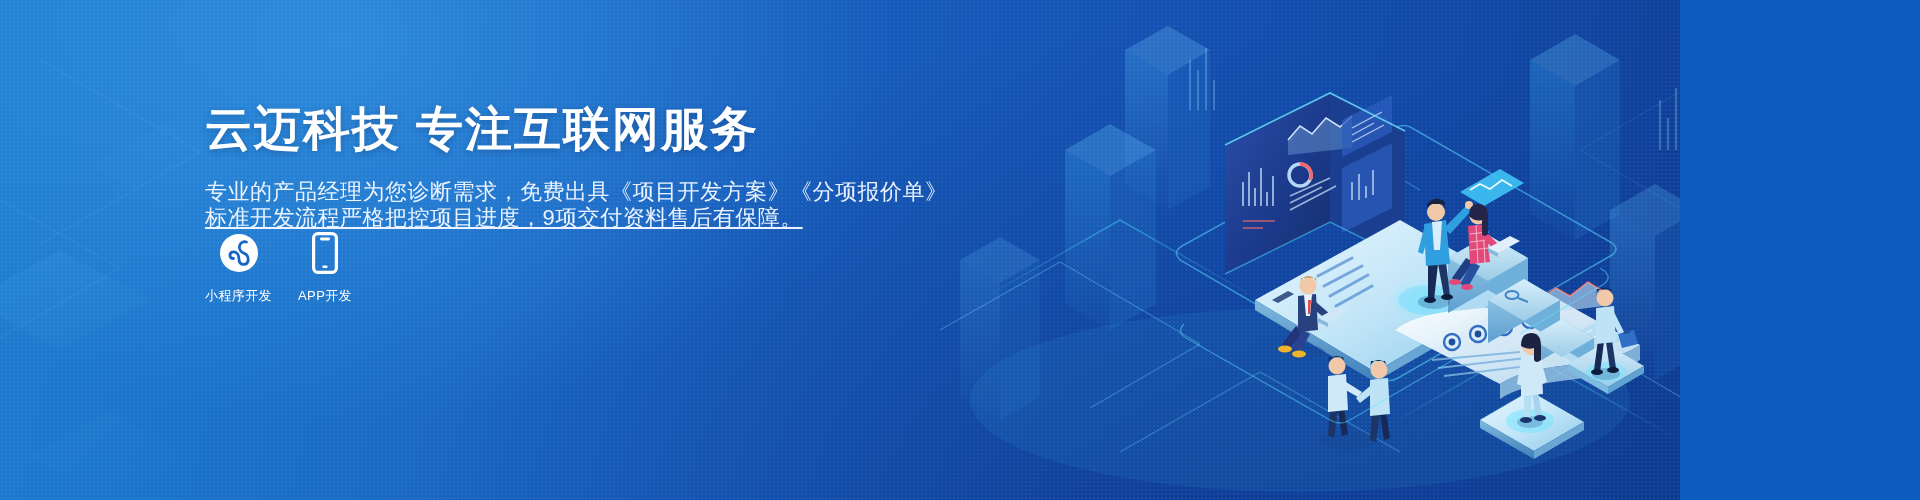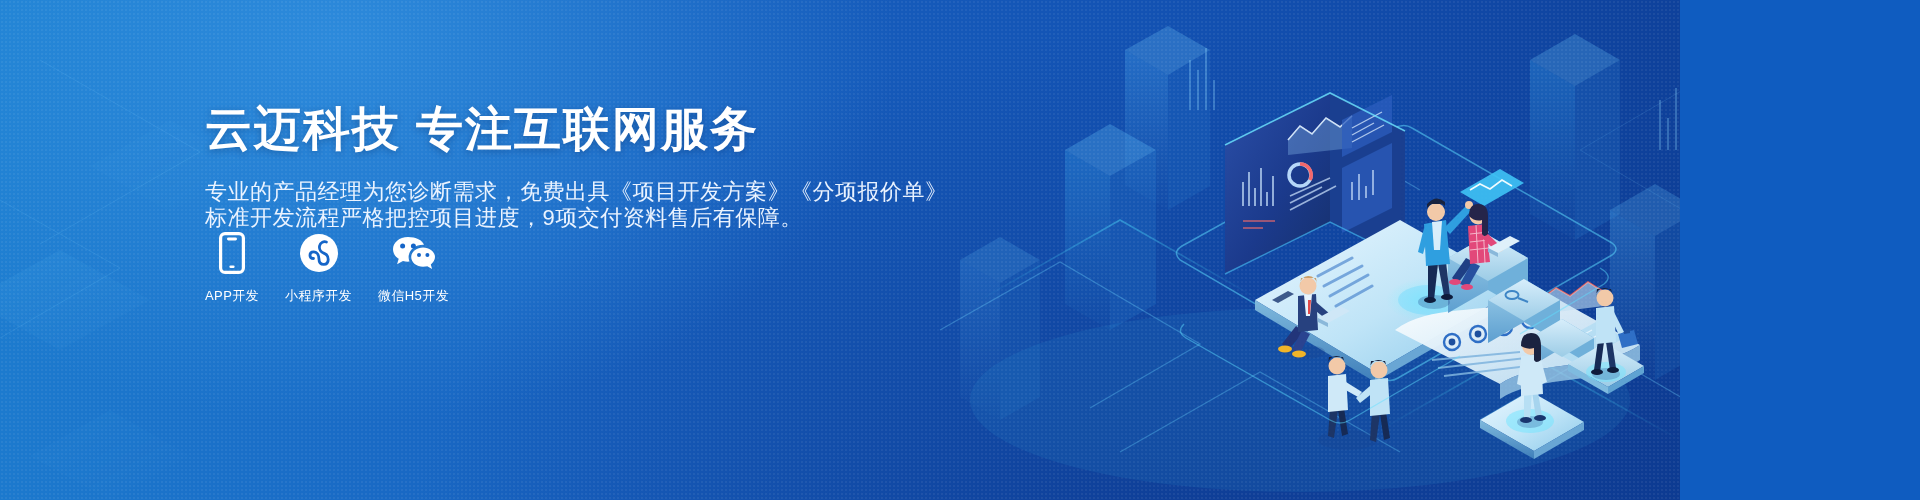--- a/index.html
+++ b/index.html
@@ -32,21 +32,21 @@
     font-size:47px;line-height:60px;font-weight:bold;color:#ffffff;
     letter-spacing:2px;white-space:nowrap;
     text-shadow:0 2px 7px rgba(3,30,80,.30);
   }
   .sub{
     position:absolute;left:205px;
     font-size:22px;line-height:32px;color:#eaf3ff;white-space:nowrap;
     letter-spacing:.5px;font-weight:400;
   }
   .sub1{top:154px;}
-  .sub2{top:180px;}
+  .sub2{top:180px;text-decoration:underline;}
 
   .iconrow{position:absolute;left:205px;top:232px;display:flex;align-items:flex-start;}
   .iconcell{
     display:flex;flex-direction:column;align-items:center;
     width:auto;margin-right:26px;
   }
   .iconcell:last-child{margin-right:0;}
   .ico{
     height:42px;display:flex;align-items:center;justify-content:center;
     margin-bottom:13px;
@@ -467,58 +467,39 @@
     <h1 class="headline">云迈科技 专注互联网服务</h1>
 
     <p class="sub sub1">专业的产品经理为您诊断需求，免费出具《项目开发方案》《分项报价单》</p>
 
     <p class="sub sub2">标准开发流程严格把控项目进度，9项交付资料售后有保障。</p>
 
     <div class="iconrow">
 
       <div class="iconcell">
         <span class="ico">
-          <svg width="26" height="42" viewBox="0 0 26 42">
-            <rect x="1.6" y="1.6" width="22.8" height="38.8" rx="4.4" ry="4.4" fill="none" stroke="#ffffff" stroke-width="3.2"></rect>
-            <rect x="8" y="5.6" width="10" height="2.8" rx="1.4" fill="#ffffff"></rect>
-            <rect x="10.4" y="33.5" width="5.2" height="2.6" rx="1.3" fill="#ffffff"></rect>
-          </svg>
-        </span>
-        <span class="ilabel">APP开发</span>
-      </div>
-
-      <div class="iconcell">
-        <span class="ico">
           <svg width="40" height="40" viewBox="0 0 40 40">
             <circle cx="20" cy="20" r="19" fill="#ffffff"></circle>
             <path d="M14.5 25.5 C9.8 25.5 9.8 18.8 14.5 18.8 C18.4 18.8 20 23 20 26.2
                      C20 29.4 21.8 31.4 24.8 31.4 C30.6 31.4 30.6 22.4 25.2 20.4
                      C22 19.2 19.8 16.2 20.6 12.8 C21.3 9.8 24.4 8 27.4 9" fill="none" stroke="#1565c8" stroke-width="2.8" stroke-linecap="round"></path>
           </svg>
         </span>
         <span class="ilabel">小程序开发</span>
       </div>
 
       <div class="iconcell">
         <span class="ico">
-          <svg width="46" height="40" viewBox="0 0 46 40">
-            <path d="M17 4 C8.2 4 2 9.6 2 16.3 C2 20.2 4.2 23.6 7.7 25.8
-                     L6.1 31.2 L11.9 28.1 C13.5 28.5 15.2 28.7 17 28.7
-                     C17.5 28.7 18 28.7 18.5 28.6 C17.9 27.2 17.6 25.7 17.6 24.1
-                     C17.6 17.2 24.2 11.8 32.1 11.8 C32.4 11.8 32.7 11.8 33 11.8
-                     C31.5 7.3 24.9 4 17 4 Z" fill="#ffffff"></path>
-            <circle cx="11.6" cy="13" r="2.5" fill="#1565c8"></circle>
-            <circle cx="22.4" cy="13" r="2.5" fill="#1565c8"></circle>
-            <path d="M44 24.1 C44 18.7 38.6 14.4 32.1 14.4 C25.5 14.4 20.2 18.7 20.2 24.1
-                     C20.2 29.5 25.5 33.8 32.1 33.8 C33.6 33.8 35 33.6 36.3 33.3
-                     L41.1 35.9 L39.8 31.4 C42.3 29.6 44 27 44 24.1 Z" fill="#ffffff"></path>
-            <circle cx="28" cy="22" r="2" fill="#1565c8"></circle>
-            <circle cx="36.4" cy="22" r="2" fill="#1565c8"></circle>
+          <svg width="26" height="42" viewBox="0 0 26 42">
+            <rect x="1.6" y="1.6" width="22.8" height="38.8" rx="4.4" ry="4.4" fill="none" stroke="#ffffff" stroke-width="3.2"></rect>
+            <rect x="8" y="5.6" width="10" height="2.8" rx="1.4" fill="#ffffff"></rect>
+            <rect x="10.4" y="33.5" width="5.2" height="2.6" rx="1.3" fill="#ffffff"></rect>
           </svg>
         </span>
-        <span class="ilabel">微信H5开发</span>
+        <span class="ilabel">APP开发</span>
       </div>
+
 
 
 
     </div>
   </div>
 </div>
 
 </body></html>

